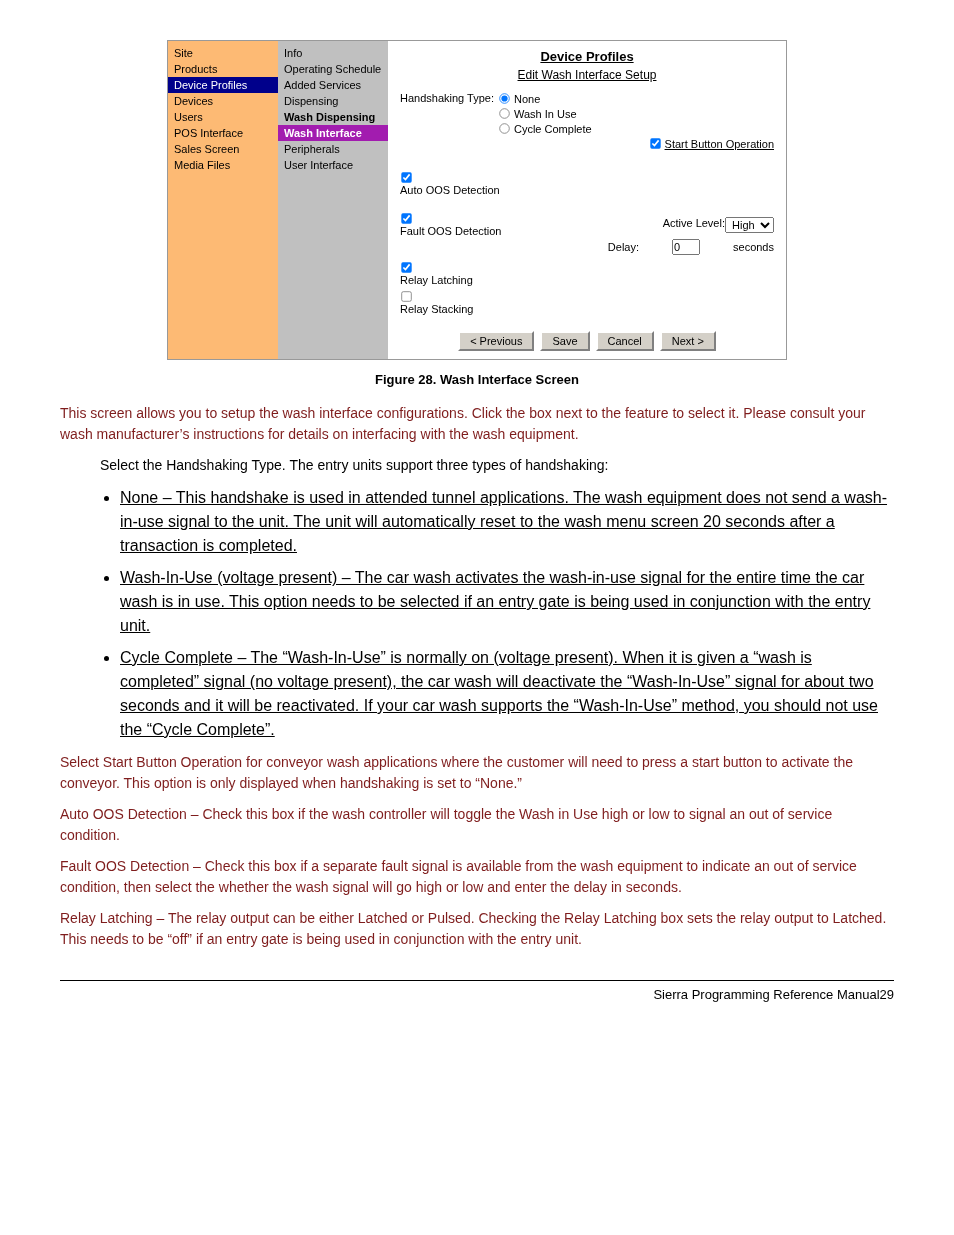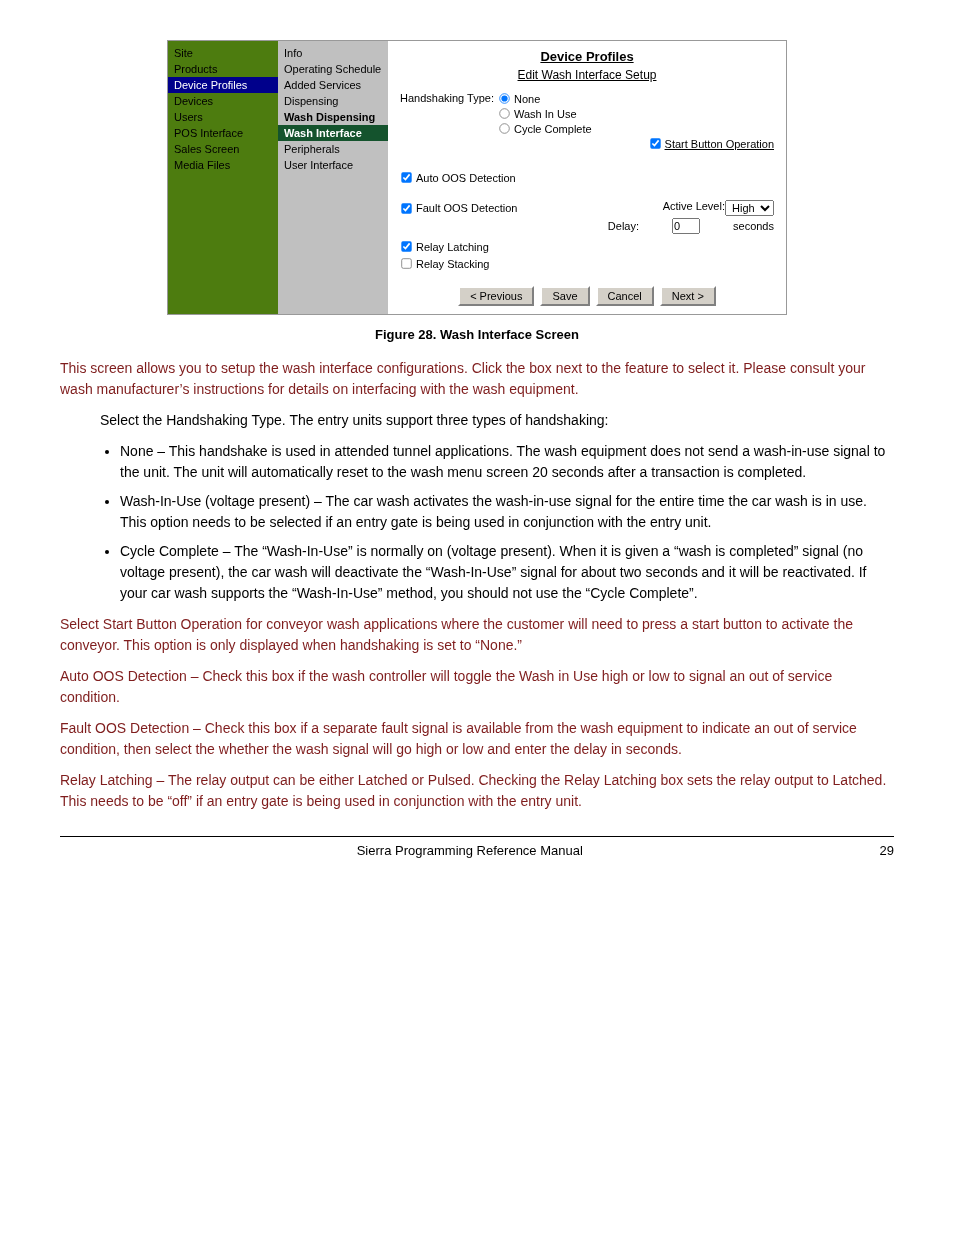--- a/index.html
+++ b/index.html
@@ -20,21 +20,21 @@
     .ui-screenshot {
       border: 1px solid #999;
       margin: 0 auto 12px auto;
       width: 620px;
       display: flex;
       background: #c0c0c0;
     }
 
     .sidebar-left {
       width: 110px;
-      background: #4d7c0f;
+      background: #fdba74;
       padding: 4px 0;
       font-size: 11px;
     }
 
     .sidebar-left .nav-item {
       padding: 2px 6px;
       color: #000;
       cursor: pointer;
     }
 
@@ -49,21 +49,21 @@
       padding: 4px 0;
       font-size: 11px;
     }
 
     .sidebar-middle .nav-item {
       padding: 2px 6px;
       color: #000;
     }
 
     .sidebar-middle .nav-item.active {
-      background: #14532d;
+      background: #a21caf;
       color: #fff;
       font-weight: bold;
     }
 
     .sidebar-middle .nav-item.bold {
       font-weight: bold;
     }
 
     .main-content {
       flex: 1;
@@ -121,23 +121,24 @@
       text-decoration: underline;
     }
 
     .start-btn-op input[type=checkbox] {
       margin-right: 3px;
       transform: scale(0.8);
     }
 
     .checkbox-row {
       display: flex;
-      align-items: center;
+      align-items: flex-start;
       margin-bottom: 4px;
       font-size: 11px;
+      flex-direction: column;
     }
 
     .checkbox-row input[type=checkbox] {
       margin-right: 3px;
       transform: scale(0.8);
     }
 
     .fault-delay-row {
       display: flex;
       align-items: center;
@@ -197,33 +198,34 @@
       margin-left: 40px;
       color: #000;
     }
 
     .bullet-list {
       margin-left: 60px;
       margin-bottom: 10px;
     }
 
     .bullet-list li {
-      font-size: 14px;
+      font-size: 16px;
       line-height: 1.5;
       margin-bottom: 8px;
       list-style-type: disc;
+      text-decoration: underline;
     }
 
     
     .footer {
       border-top: 1px solid #000;
-      margin-top: 24px;
+      margin-top: 30px;
       padding-top: 6px;
       display: flex;
-      justify-content: space-between;
+      justify-content: flex-end;
       font-size: 13px;
     }
   </style>
 </head>
 <body>
 
 <div class="page-container">
 
   <div class="ui-screenshot">
 

